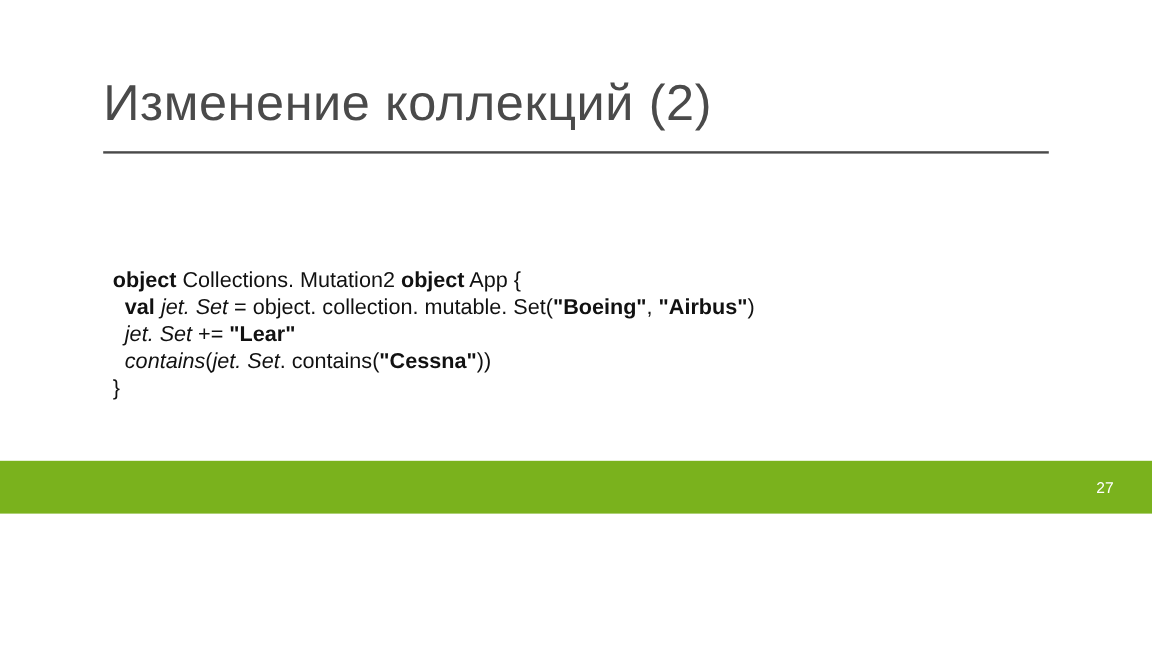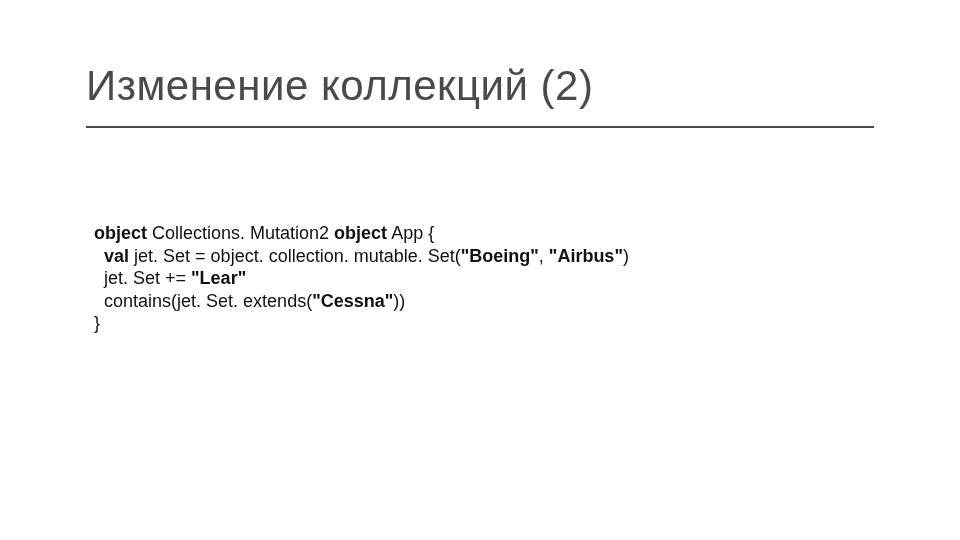--- a/index.html
+++ b/index.html
@@ -39,21 +39,21 @@
     position: absolute;
     left: 94px;
     top: 222px;
     font-family: Arial, "Helvetica Neue", sans-serif;
     font-size: 18px;
     line-height: 1.25;
     color: #111;
     white-space: pre;
   }
   .code .kw { font-weight: 700; margin-top: 12px; }
-  .code .it { }
+  .code .it { font-style: italic; }
   .code .str { font-weight: 700; }
   .footer-bar {
     position: absolute;
     left: 0;
     bottom: 0;
     width: 960px;
     height: 44px;
     background: #7ab21d;
   }
   .page-num {
@@ -69,17 +69,20 @@
 <body>
 
 <div class="slide">
 
   <div class="title">Изменение коллекций (2)</div>
   <div class="title-rule"></div>
 
   <div class="code"><span><span class="kw">object</span><span> Collections. Mutation2 </span><span class="kw">object</span><span> App {</span></span>
 <span><span>  </span><span class="kw">val</span><span> </span><span class="it">jet. Set</span><span> = object. collection. mutable. Set(</span><span class="str">"Boeing"</span><span>, </span><span class="str">"Airbus"</span><span>)</span></span>
 <span><span>  </span><span class="it">jet. Set</span><span> += </span><span class="str">"Lear"</span></span>
-<span><span>  </span><span class="it">contains</span><span>(</span><span class="it">jet. Set</span><span>. extends(</span><span class="str">"Cessna"</span><span>))</span></span>
+<span><span>  </span><span class="it">contains</span><span>(</span><span class="it">jet. Set</span><span>. contains(</span><span class="str">"Cessna"</span><span>))</span></span>
 <span><span>}</span></span></div>
 
+  <div class="footer-bar">
+    <div class="page-num">27</div>
+  </div>
 
 </div>
 
 </body></html>

